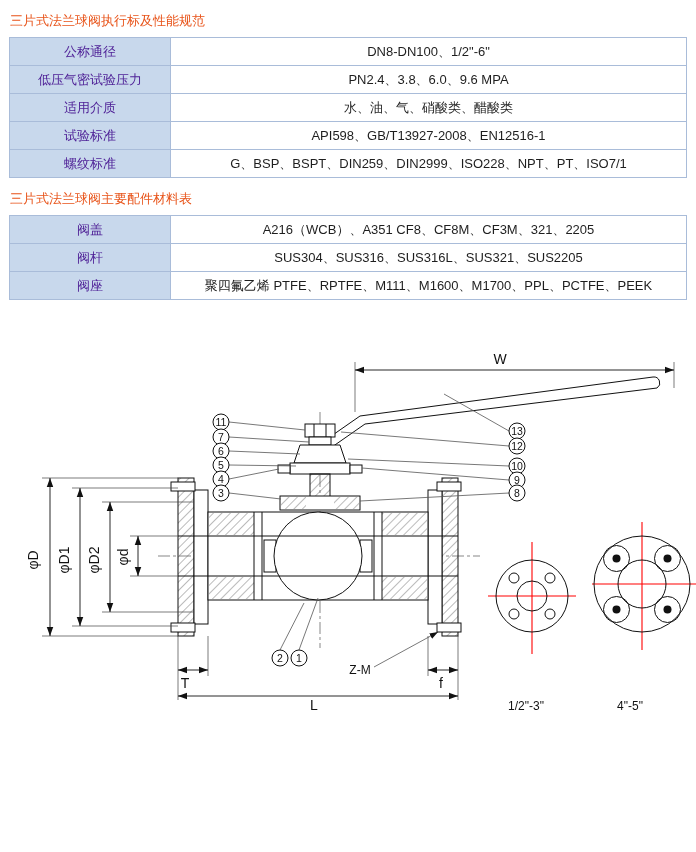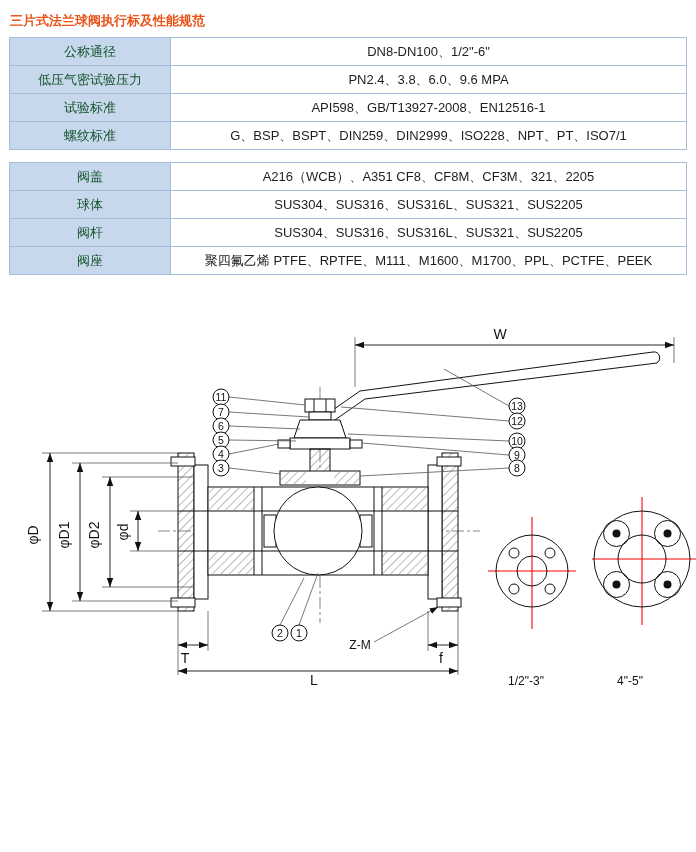--- a/index.html
+++ b/index.html
@@ -1,21 +1,21 @@
 <!DOCTYPE html>
 <html><head>
 <meta charset="utf-8">
 <style>
   html,body{margin:0;padding:0;background:#fff;}
   body{font-family:"Liberation Sans","DejaVu Sans",sans-serif;color:#222;}
   .page{width:696px;box-sizing:border-box;padding:6px 8px 4px 8px;}
-  .sec-title{color:#e8541a;font-size:13px;font-weight:bold;margin:6px 0 7px 2px;}
+  .sec-title{color:#e8541a;font-size:13px;font-weight:normal;margin:6px 0 7px 2px;}
   table.spec{border-collapse:collapse;width:678px;margin:0 0 12px 1px;table-layout:fixed;}
   table.spec td{border:1px solid #a9bcd9;font-size:13px;height:25px;padding:1px 6px;text-align:center;overflow:hidden;white-space:nowrap;}
-  td.lbl{background:#c8d8ec;width:148px;color:#14532d;}
+  td.lbl{background:#c8d8ec;width:148px;color:#4c1d95;}
   td.val{background:#ffffff;color:#1e1e1e;}
   .drawing{width:696px;margin-top:36px;}
   svg{display:block;}
   .ln{stroke:#111;stroke-width:1;fill:none;}
   .fillw{stroke:#111;stroke-width:1;fill:#fff;}
   .hat{stroke:none;fill:url(#hatch);}
   .hatln{stroke:#111;stroke-width:1;fill:url(#hatch);}
   .thin{stroke:#444;stroke-width:0.7;fill:none;}
   .cl{stroke:#555;stroke-width:0.7;fill:none;stroke-dasharray:12 3 3 3;}
   .dim{stroke:#111;stroke-width:0.9;fill:none;}
@@ -37,40 +37,41 @@
     <tbody>
       <tr>
         <td class="lbl">公称通径</td>
         <td class="val">DN8-DN100、1/2"-6"</td>
       </tr>
       <tr>
         <td class="lbl">低压气密试验压力</td>
         <td class="val">PN2.4、3.8、6.0、9.6 MPA</td>
       </tr>
       <tr>
+        <td class="lbl">适用介质</td>
+        <td class="val">水、油、气、硝酸类、醋酸类</td>
+      </tr>
+      <tr>
         <td class="lbl">试验标准</td>
         <td class="val">API598、GB/T13927-2008、EN12516-1</td>
       </tr>
       <tr>
         <td class="lbl">螺纹标准</td>
         <td class="val">G、BSP、BSPT、DIN259、DIN2999、ISO228、NPT、PT、ISO7/1</td>
       </tr>
     </tbody>
   </table>
 
+  <h3 class="sec-title">三片式法兰球阀主要配件材料表</h3>
 
   <table class="spec">
     <tbody>
       <tr>
         <td class="lbl">阀盖</td>
         <td class="val">A216（WCB）、A351 CF8、CF8M、CF3M、321、2205</td>
-      </tr>
-      <tr>
-        <td class="lbl">球体</td>
-        <td class="val">SUS304、SUS316、SUS316L、SUS321、SUS2205</td>
       </tr>
       <tr>
         <td class="lbl">阀杆</td>
         <td class="val">SUS304、SUS316、SUS316L、SUS321、SUS2205</td>
       </tr>
       <tr>
         <td class="lbl">阀座</td>
         <td class="val">聚四氟乙烯 PTFE、RPTFE、M111、M1600、M1700、PPL、PCTFE、PEEK</td>
       </tr>
     </tbody>

